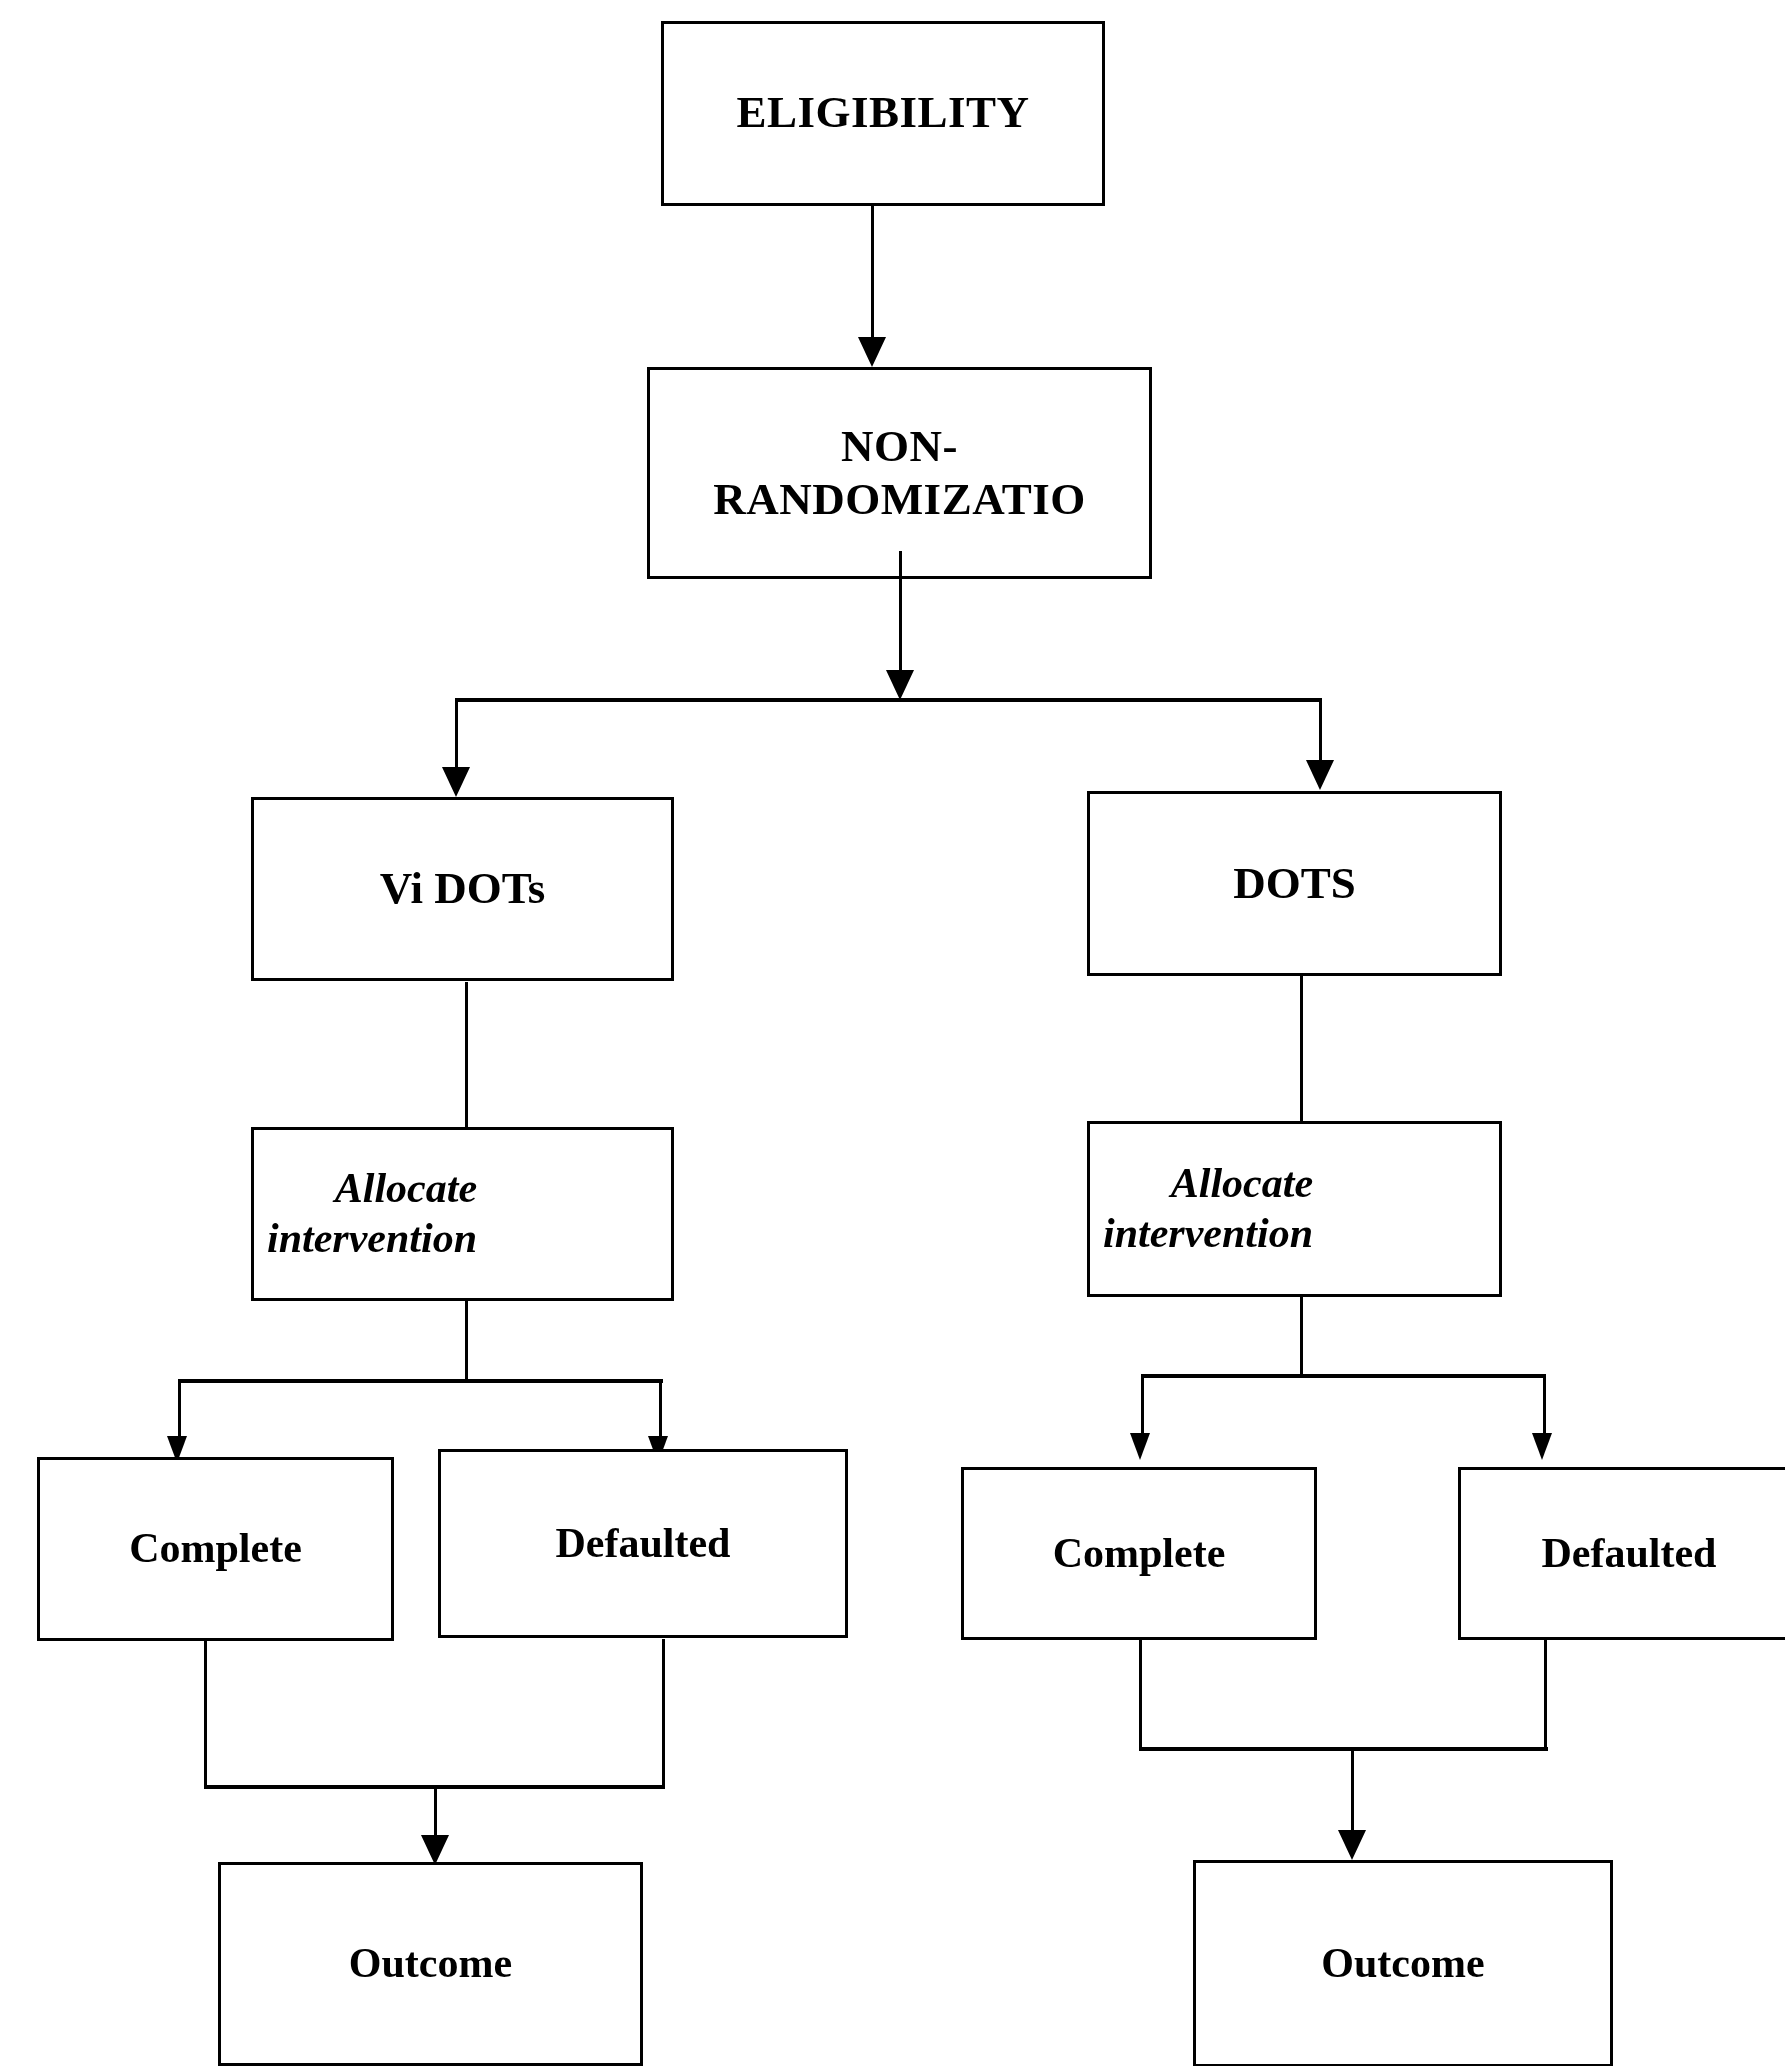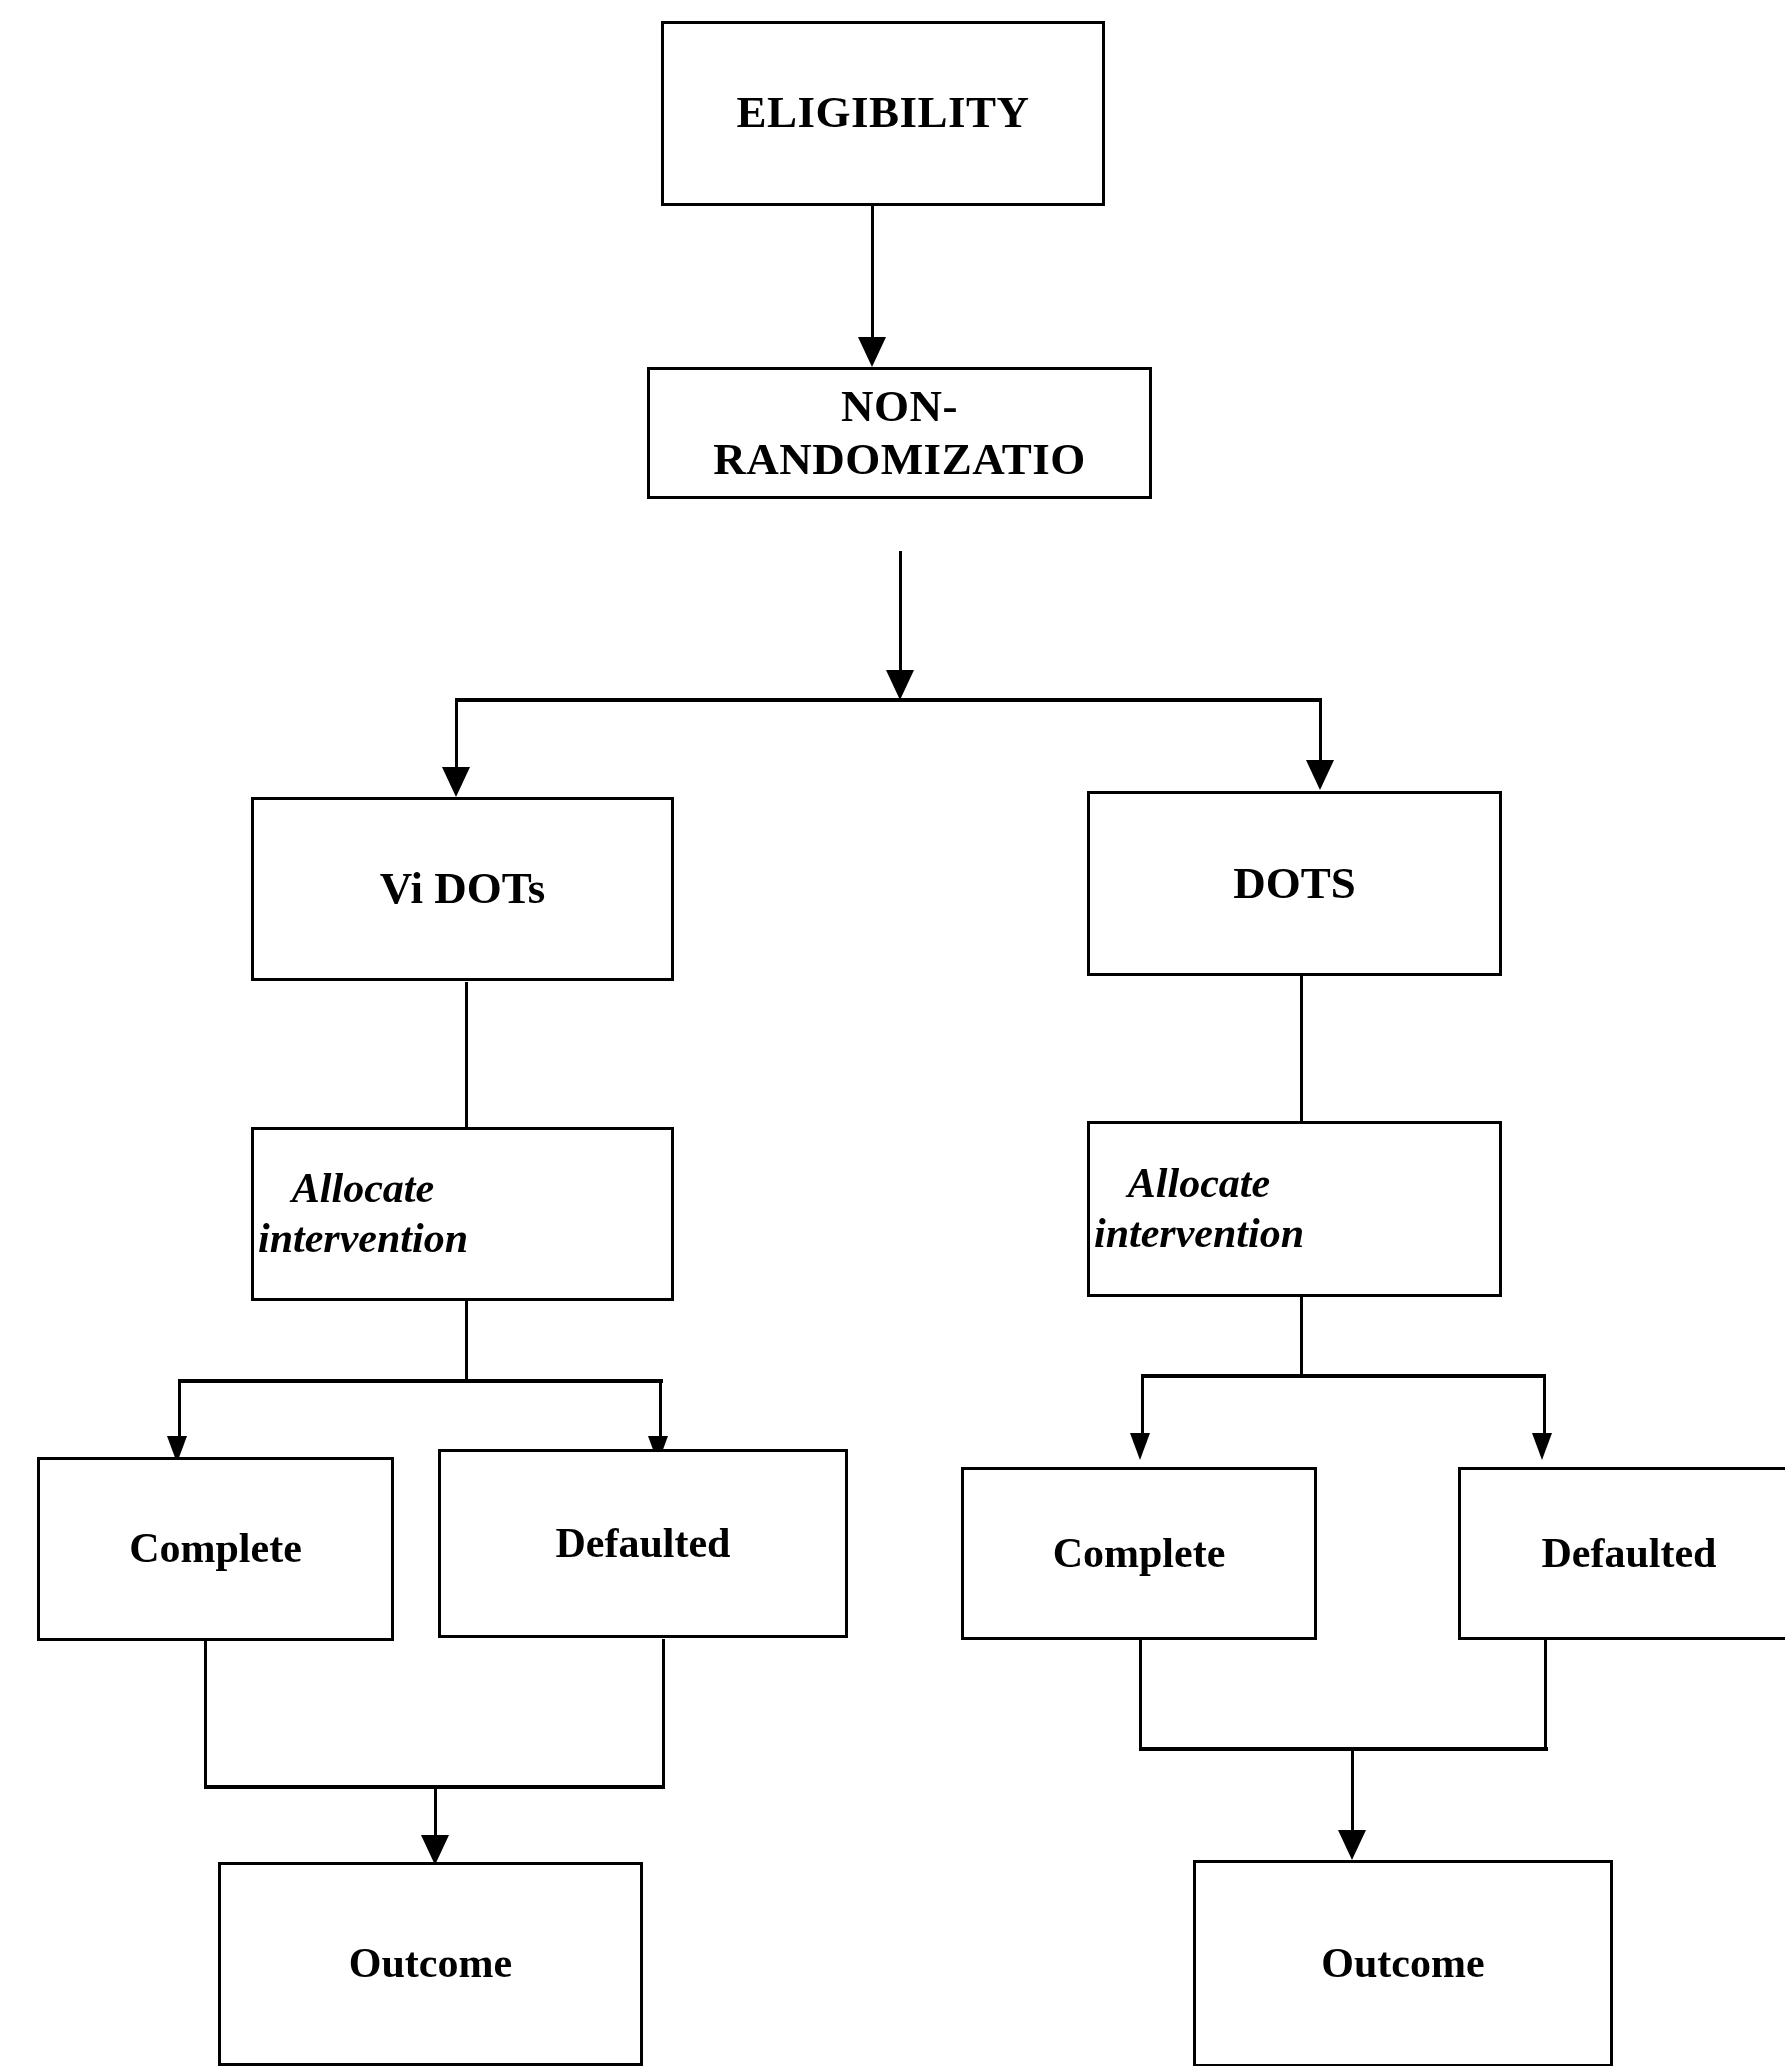--- a/index.html
+++ b/index.html
@@ -34,22 +34,22 @@
     white-space: pre-line;
   }
   
   .n-eligibility .label { font-size: 45px; letter-spacing: 0.5px; }
   .n-nonrand .label { font-size: 45px; letter-spacing: 0.5px; }
   .n-arm .label { font-size: 45px; }
   .n-alloc { justify-content: flex-start; }
   .n-alloc .label {
     font-size: 42px;
     font-style: italic;
-    text-align: center;
-    padding-left: 4px;
+    text-align: right;
+    padding-left: 13px;
   }
   .n-status .label { font-size: 42px; }
   .n-outcome .label { font-size: 42px; }
 
   
   .vline {
     position: absolute;
     background: #000000;
     width: 3.4px;
   }
@@ -77,21 +77,21 @@
 
 <div id="canvas">
 
   <div class="node n-eligibility" style="left:646px; top:20.5px; width:444px; height:185px;">
     <span class="label">ELIGIBILITY</span>
   </div>
 
   <div class="vline" style="left:856px; top:205px; height:133px;"></div>
   <div class="arrowhead" style="left:843px; top:337px;"></div>
 
-  <div class="node n-nonrand" style="left:632px; top:367px; width:505px; height:132px;">
+  <div class="node n-nonrand" style="left:632px; top:367px; width:505px; height:212px;">
     <span class="label">NON-
 RANDOMIZATIO</span>
   </div>
 
   <div class="vline" style="left:884px; top:551px; height:122px;"></div>
   <div class="arrowhead" style="left:871px; top:670px;"></div>
 
   <div class="hline" style="left:440px; top:698px; width:867px;"></div>
 
   <div class="vline" style="left:440px; top:698px; height:71px;"></div>

